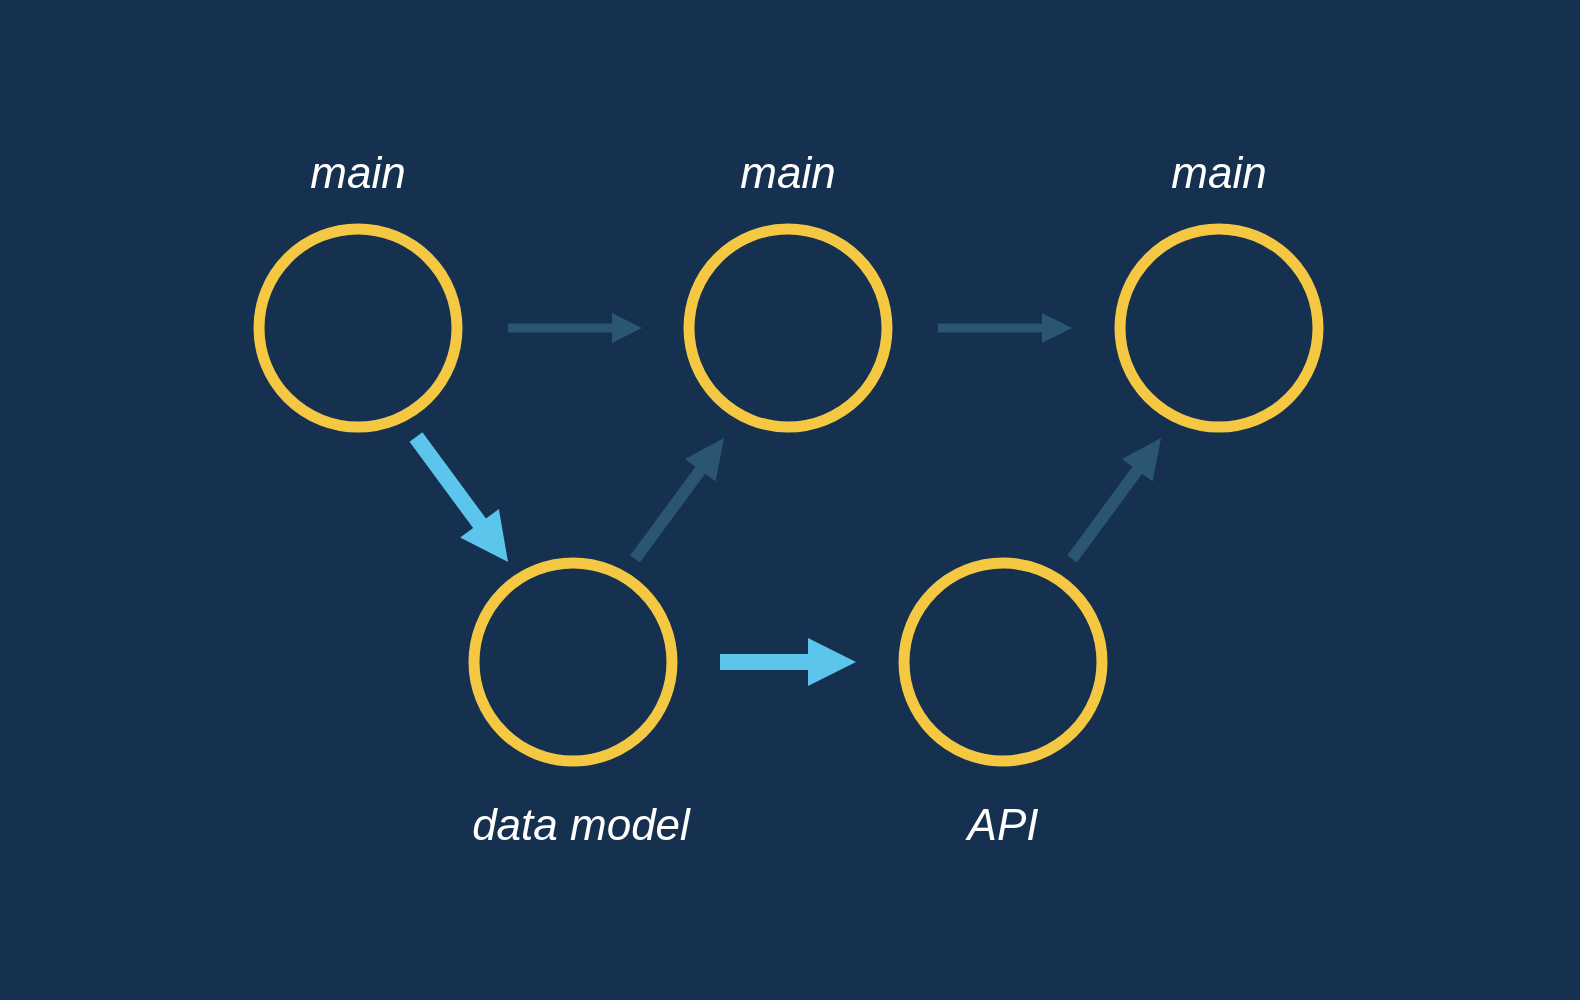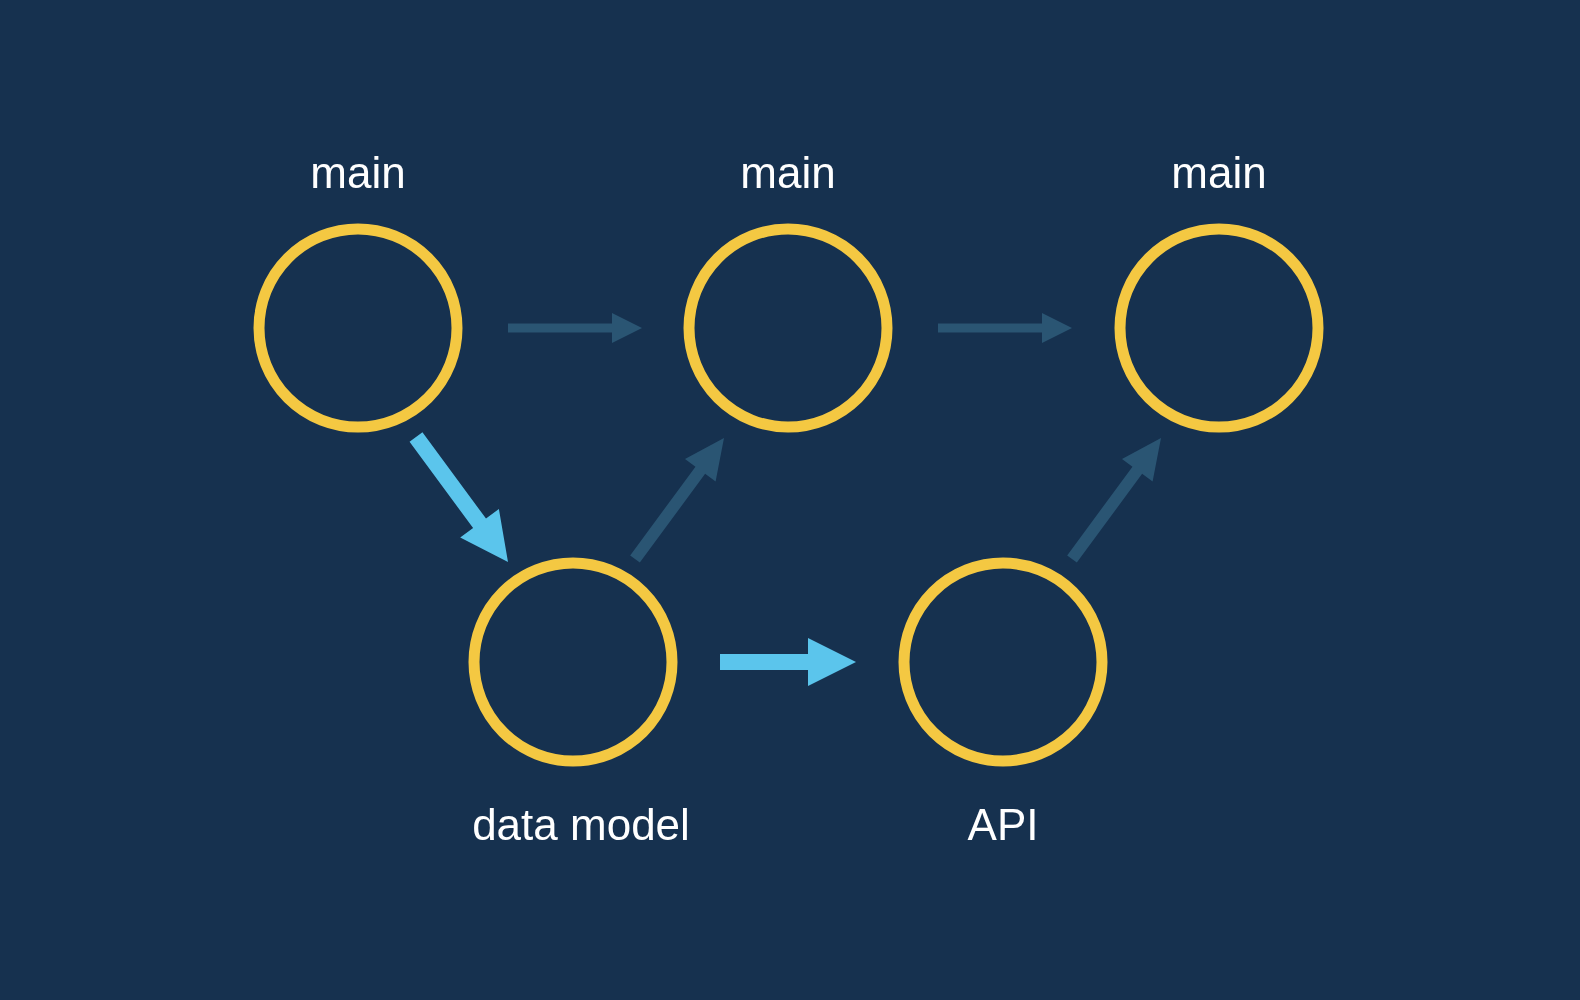--- a/index.html
+++ b/index.html
@@ -11,20 +11,21 @@
     width: 1580px;
     height: 1000px;
     overflow: hidden;
     font-family: "Liberation Sans", "DejaVu Sans", sans-serif;
   }
   #stage {
     position: relative;
     width: 1580px;
     height: 760px;
     background: #fef9c3;
+    font-style: italic;
   }
   #diagram {
     position: absolute;
     left: 0;
     top: 0;
     width: 1580px;
     height: 1000px;
     display: block;
   }
   .node-label {

